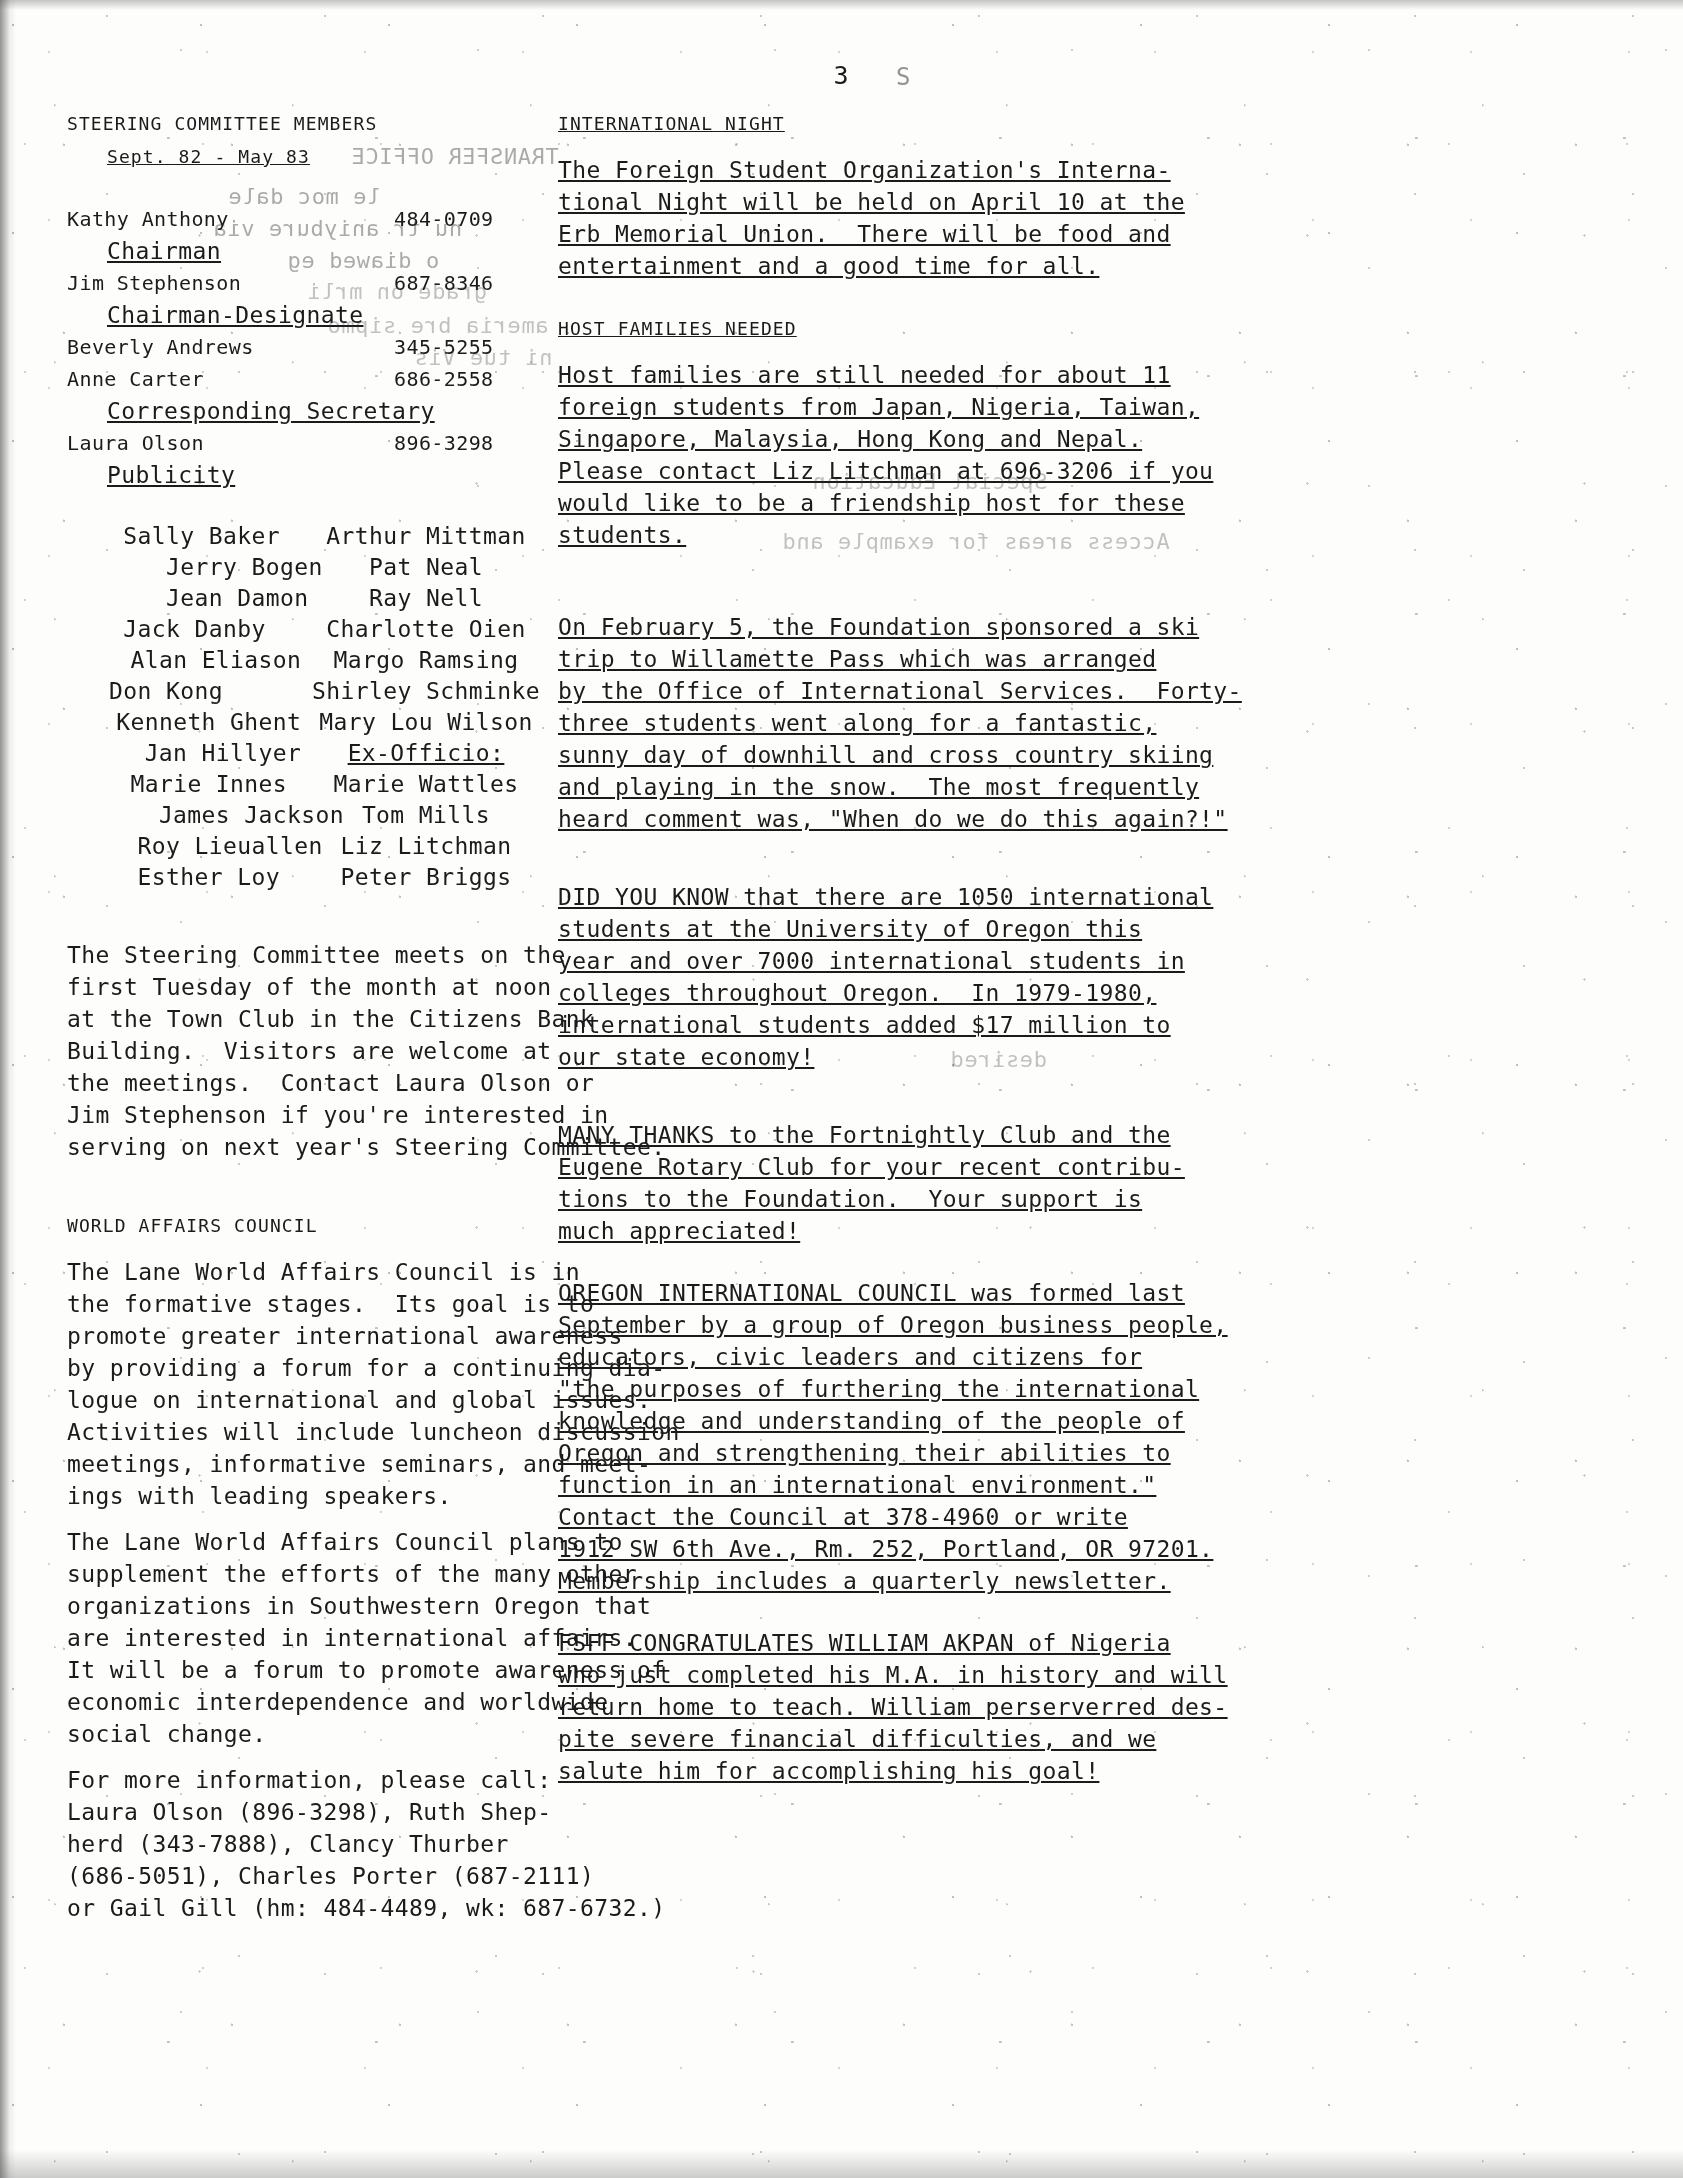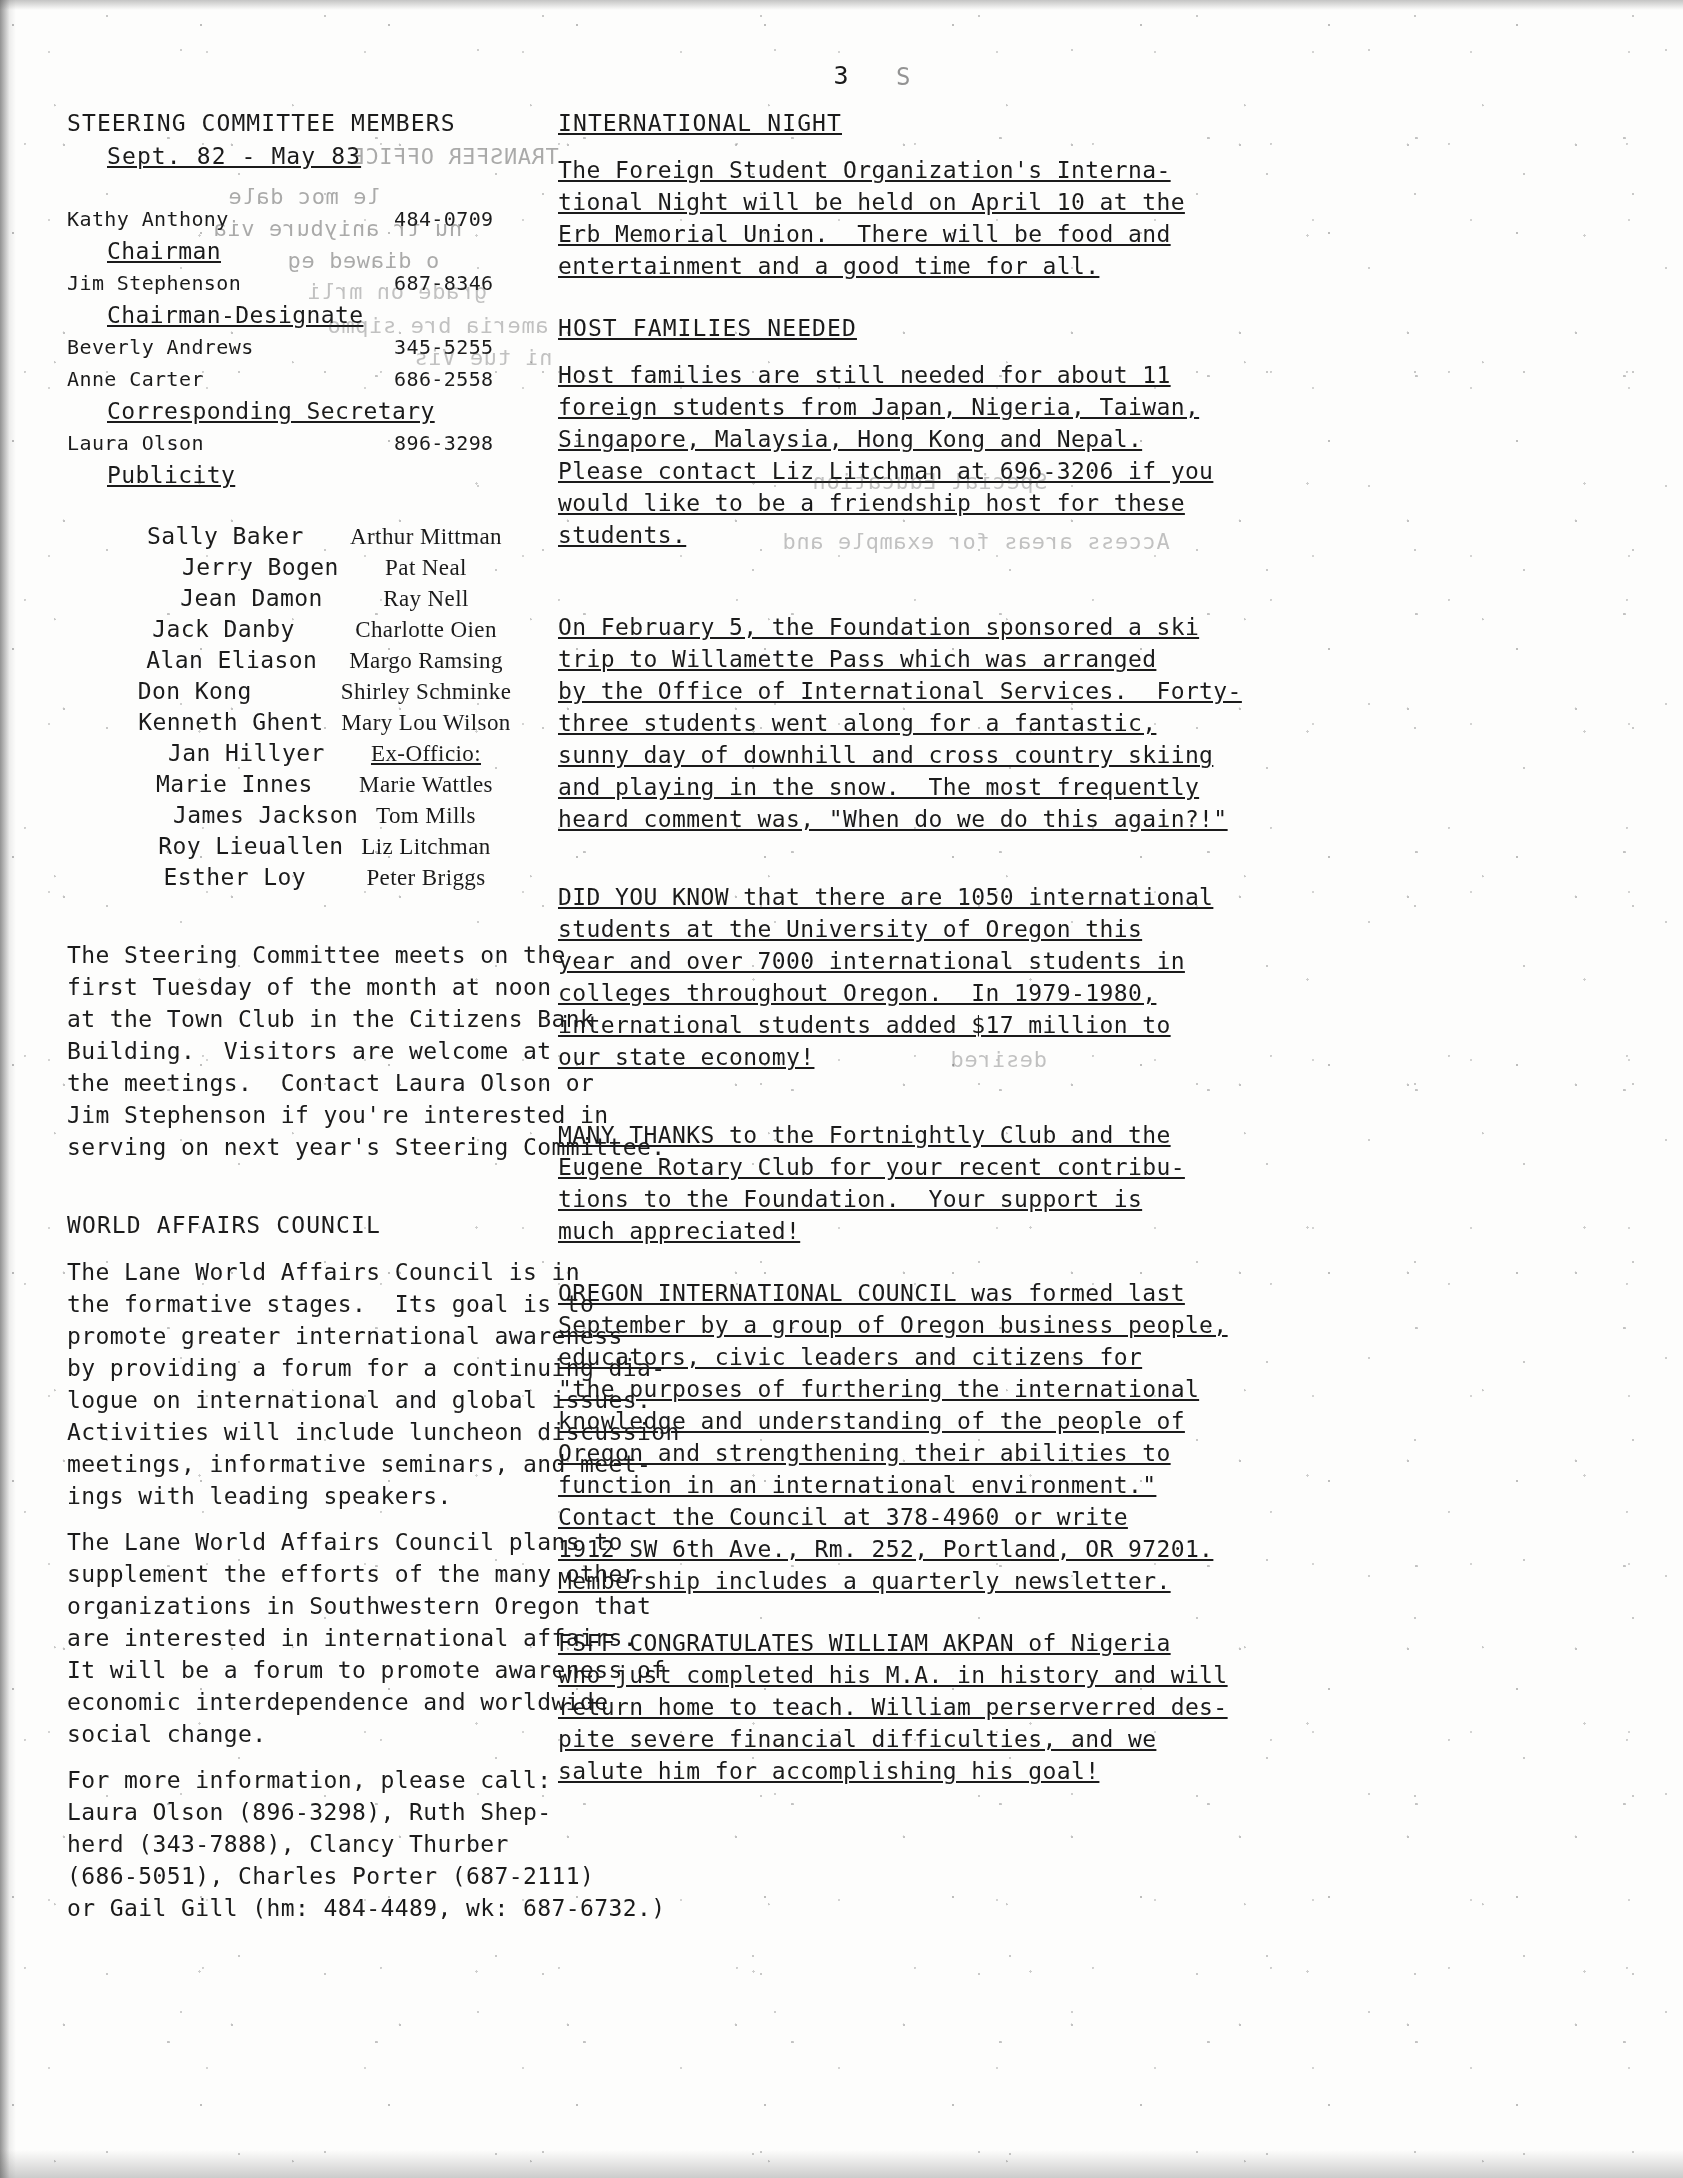--- a/index.html
+++ b/index.html
@@ -83,21 +83,21 @@
 
   
   .col {
     position: absolute;
     top: 107px;
   }
   #col-left  { left: 67px;  width: 515px; }
   #col-right { left: 558px; width: 574px; text-decoration: underline; }
 
   .heading {
-    font-size: 23px;
+    font-size: 18px;
     letter-spacing: 1.1px;
     line-height: 33px;
     white-space: pre;
     margin: 0;
   }
 
   .body {
     font-size: 23px;
     letter-spacing: 0.4px;
     line-height: 32px;
@@ -131,21 +131,21 @@
   
   .member-row {
     display: flex;
     font-size: 23px;
     line-height: 31px;
     letter-spacing: 0.4px;
     white-space: pre;
     justify-content: center;
   }
   .member-a { flex: 0 0 203px; }
-  .member-b { flex: 0 0 auto; font-family: Liberation Serif, serif; }
+  .member-b { flex: 0 0 auto; }
   .underline-txt { text-decoration: underline; }
 
   
   .ghost {
     position: absolute;
     color: rgba(55,55,55,.42);
     font-family: "DejaVu Sans Mono", "Liberation Mono", monospace;
     font-size: 22px;
     letter-spacing: 0.6px;
     white-space: pre;

